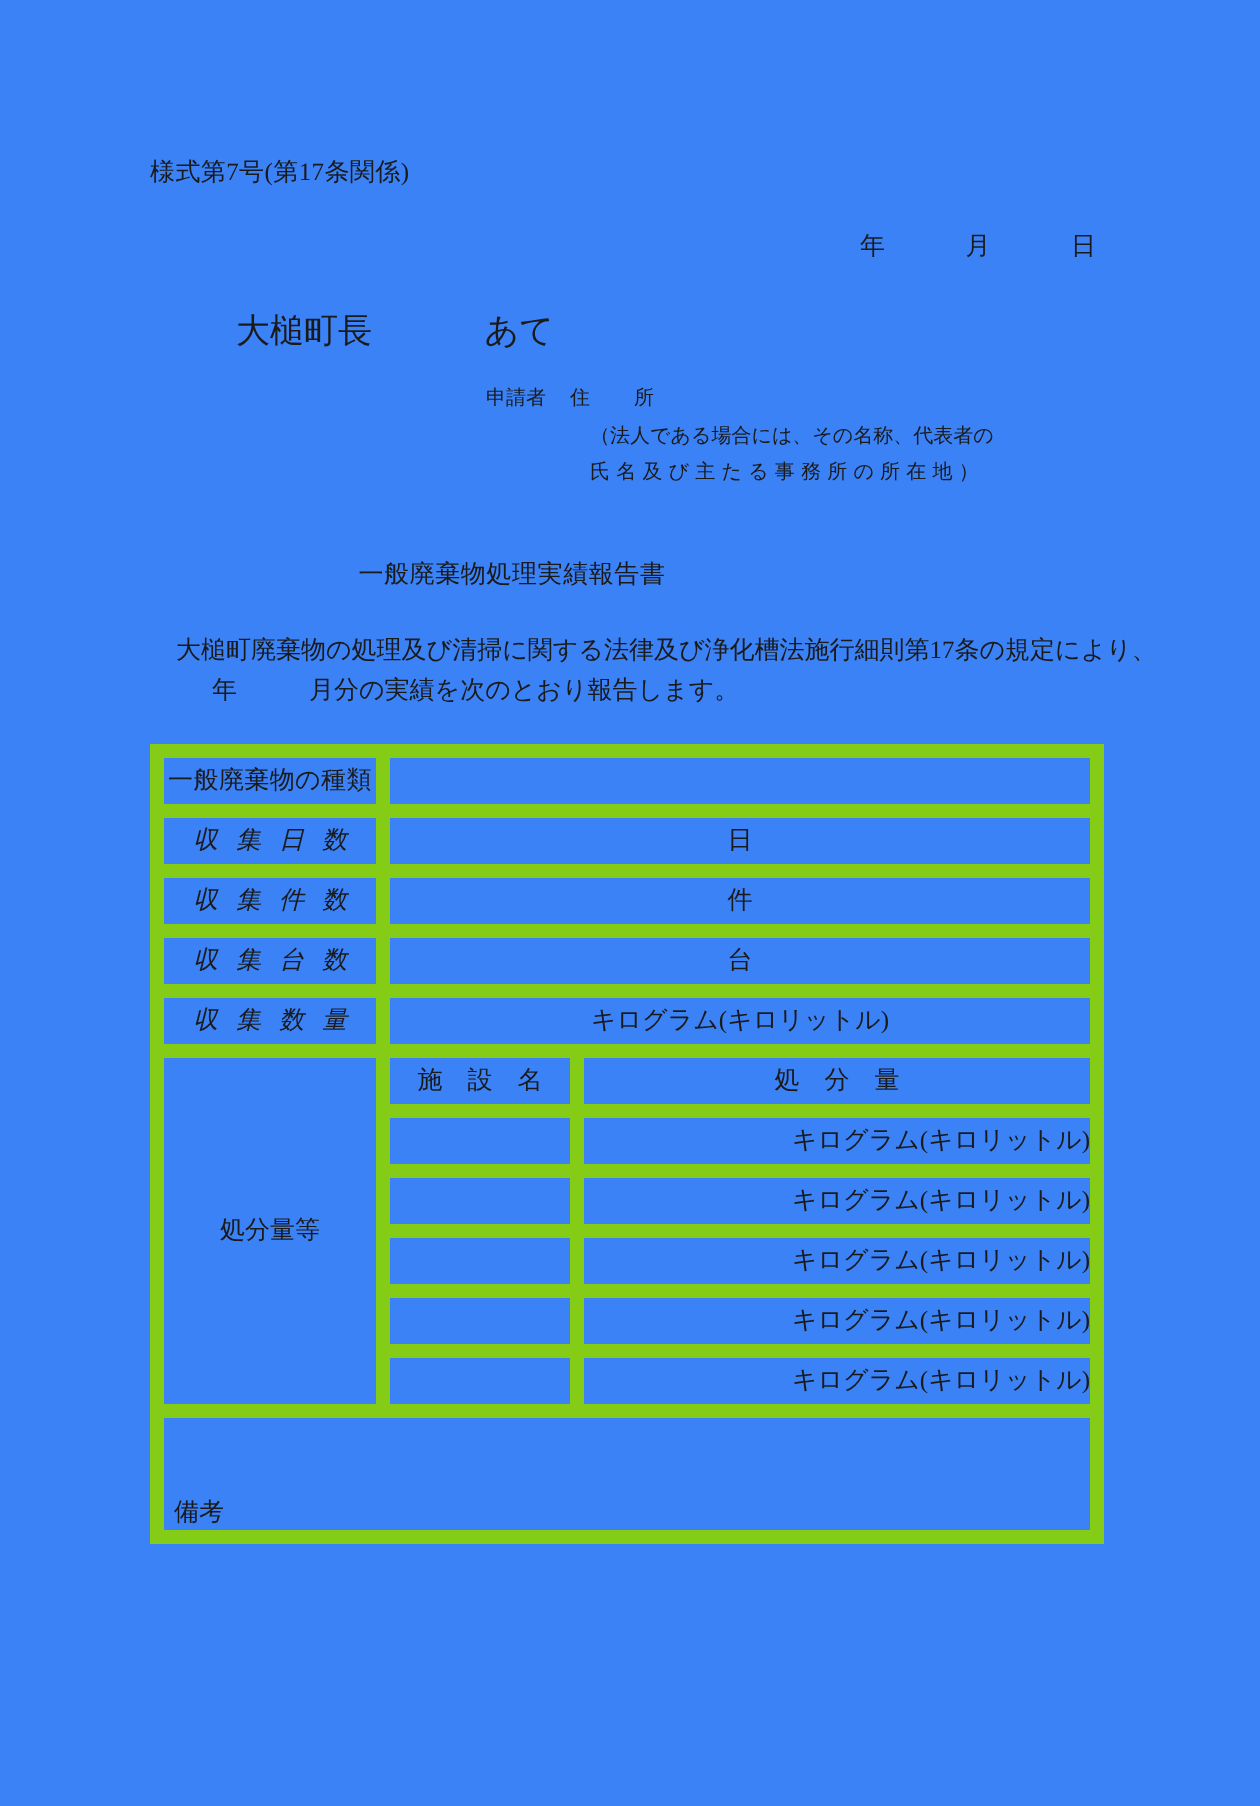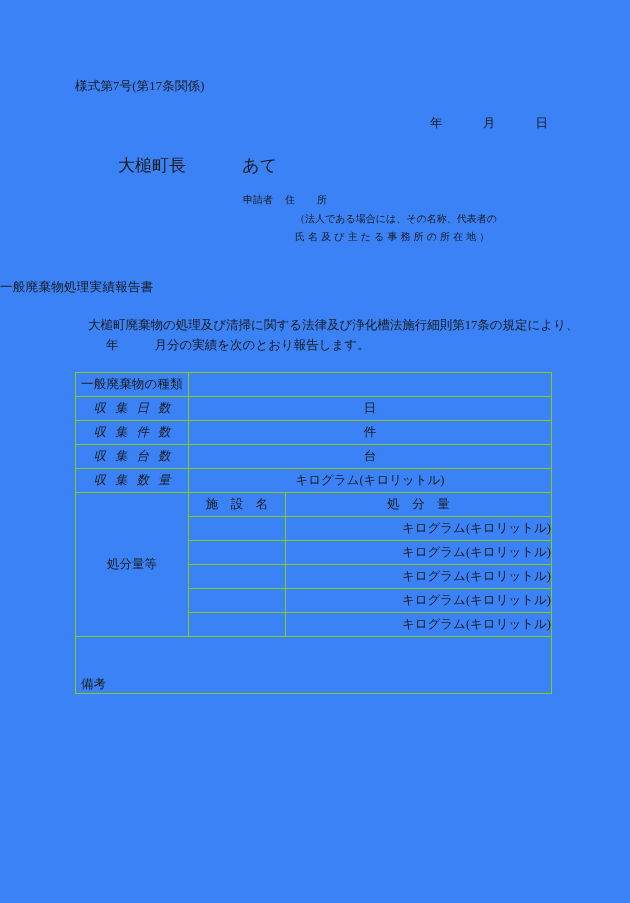--- a/index.html
+++ b/index.html
@@ -81,21 +81,21 @@
     padding-left: 52px;
     letter-spacing: 3.1px;
   }
 
   
   .doc-title {
     position: absolute;
     left: 0;
     top: 279px;
     width: 512px;
-    text-align: left;
+    text-align: center;
     font-size: 12.5px;
     letter-spacing: 0.3px;
   }
 
   
   .body-text {
     position: absolute;
     left: 88px;
     top: 315px;
     font-size: 12.5px;
@@ -109,21 +109,21 @@
   .form-table {
     position: absolute;
     left: 75px;
     top: 372px;
     width: 477px;
     border-collapse: collapse;
     table-layout: fixed;
     font-size: 12.5px;
   }
   .form-table td {
-    border: 1px solid #84cc16;
+    border: 7px solid #84cc16;
     padding: 0;
     height: 23px;
     vertical-align: middle;
   }
   .col-label { width: 113px; }
   .col-facility { width: 97px; }
 
   .cell-label {
     text-align: center;
     white-space: nowrap;

